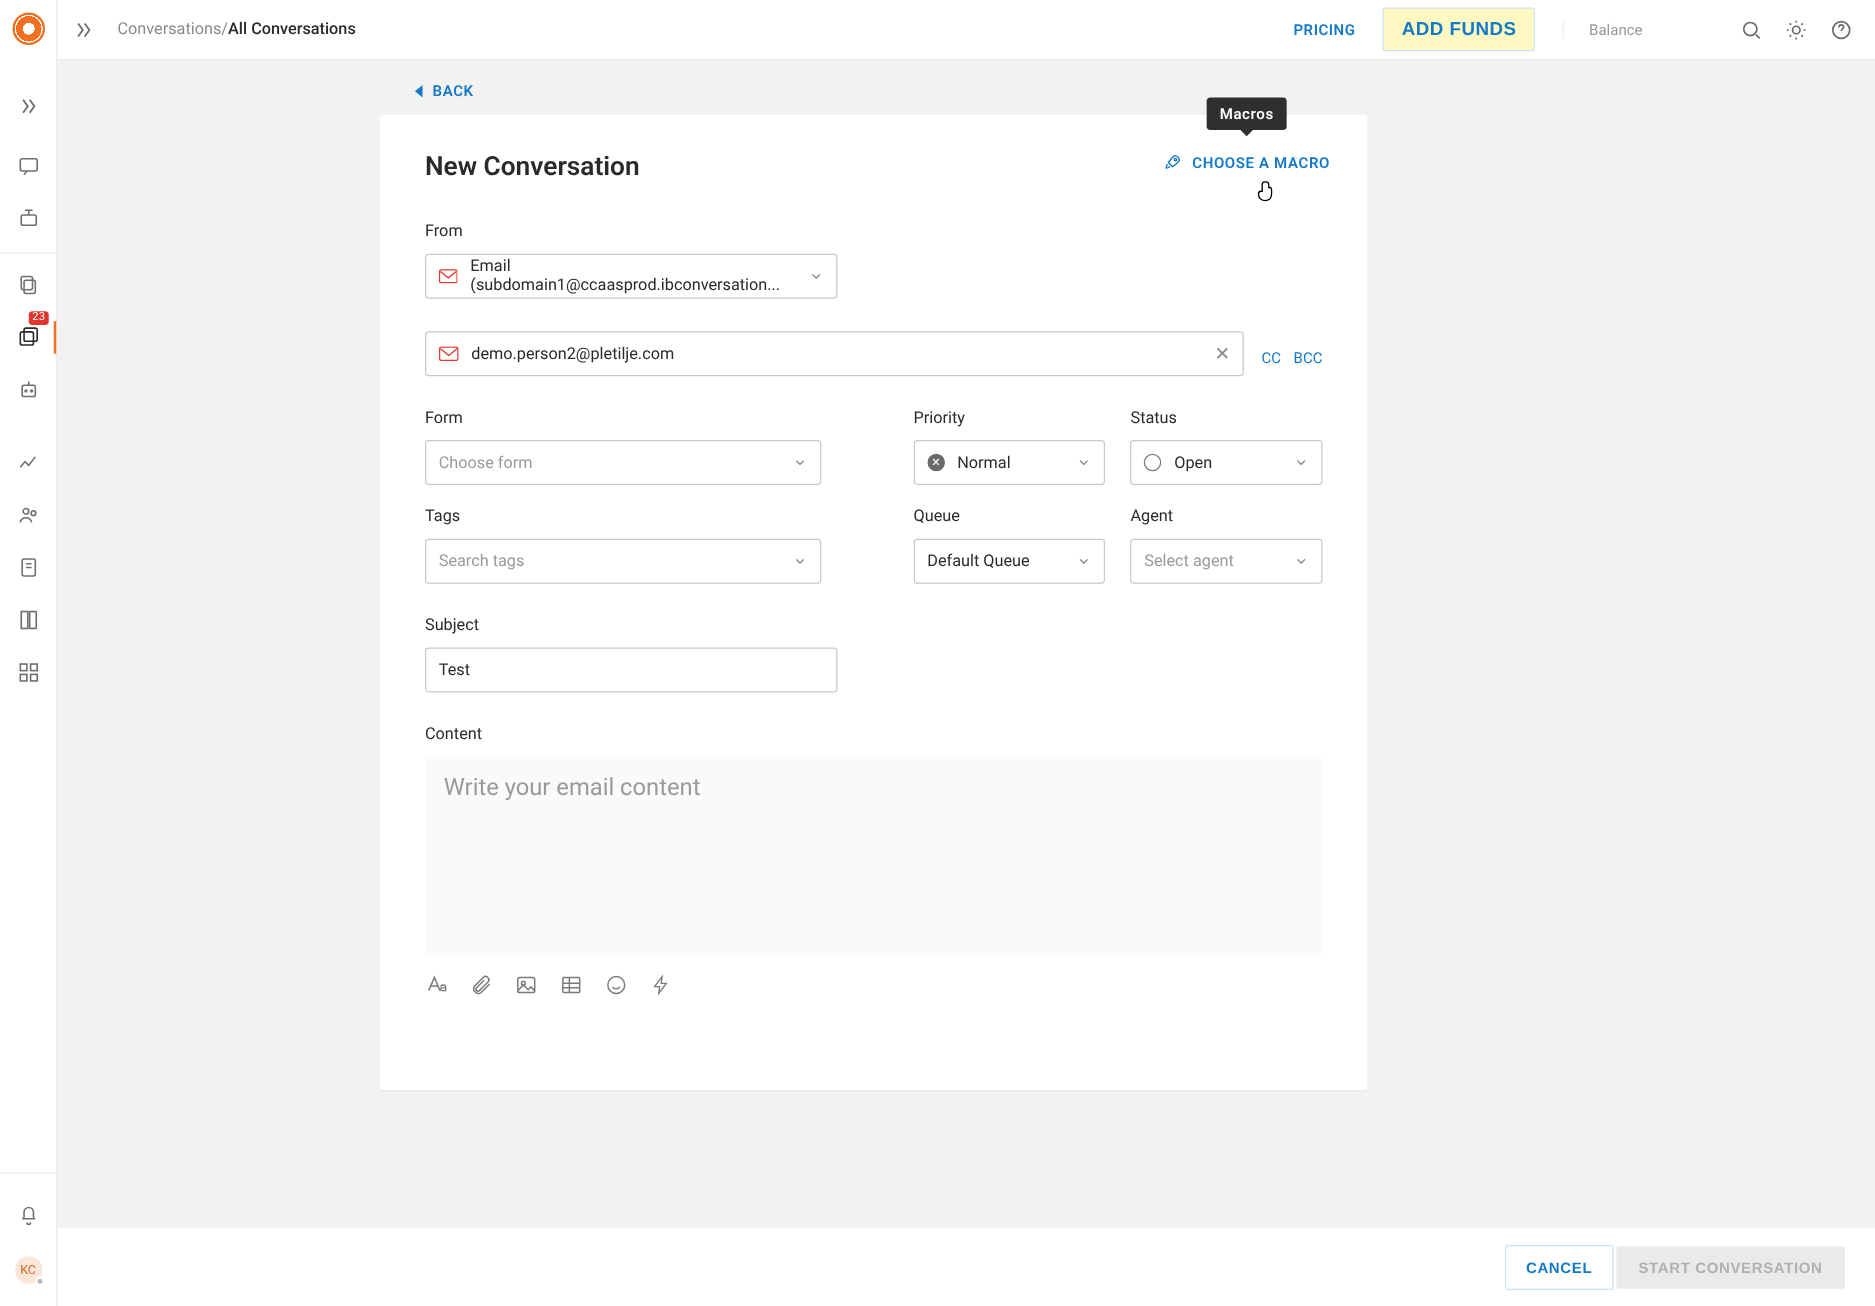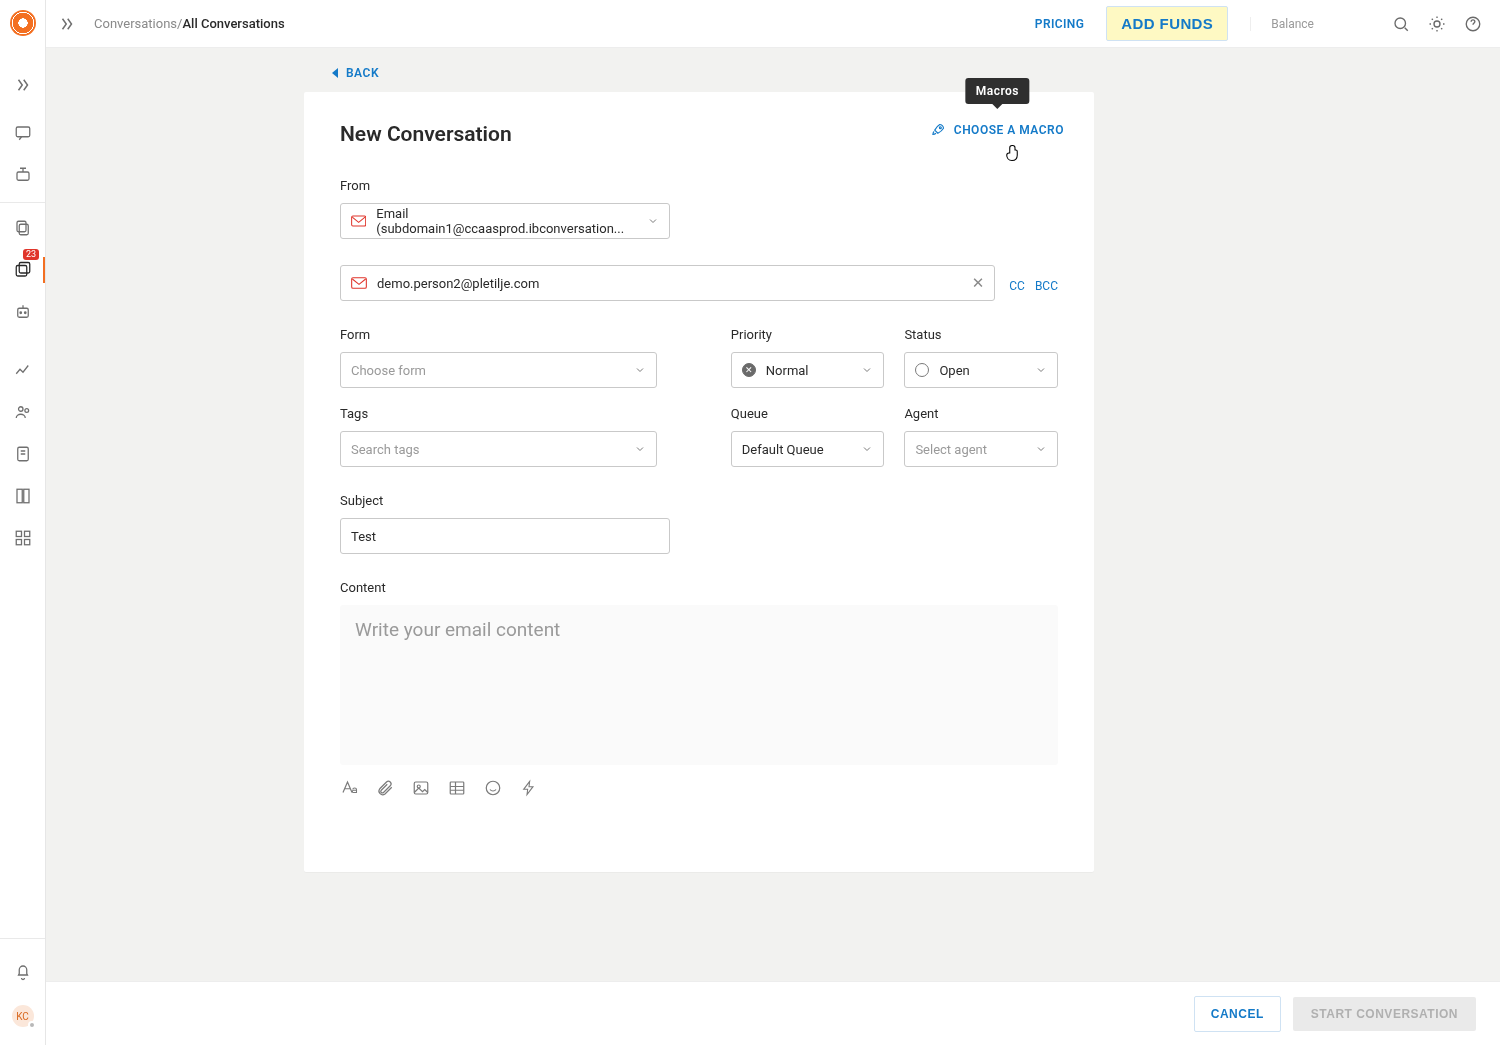--- a/index.html
+++ b/index.html
@@ -196,21 +196,21 @@
 
   
   .footer {
     position: absolute;
     left: 46px; right: 0; bottom: 0;
     height: 64px;
     background: #fff;
     border-top: 1px solid #ededed;
     display: flex; align-items: center; justify-content: flex-end;
     padding: 0 24px;
-    gap: 12px;
+    gap: 2px;
   }
   .btn-cancel {
     border: 1px solid #cfe2f3; color: #147ac8; background: #fff;
     font-size: 12px; font-weight: 600; letter-spacing: 0.5px;
     padding: 10px 16px; border-radius: 2px;
   }
   .btn-primary-disabled {
     background: #eaeaea; color: #b0b0b0;
     font-size: 12px; font-weight: 600; letter-spacing: 0.5px;
     padding: 10px 18px; border-radius: 2px; border: none;

